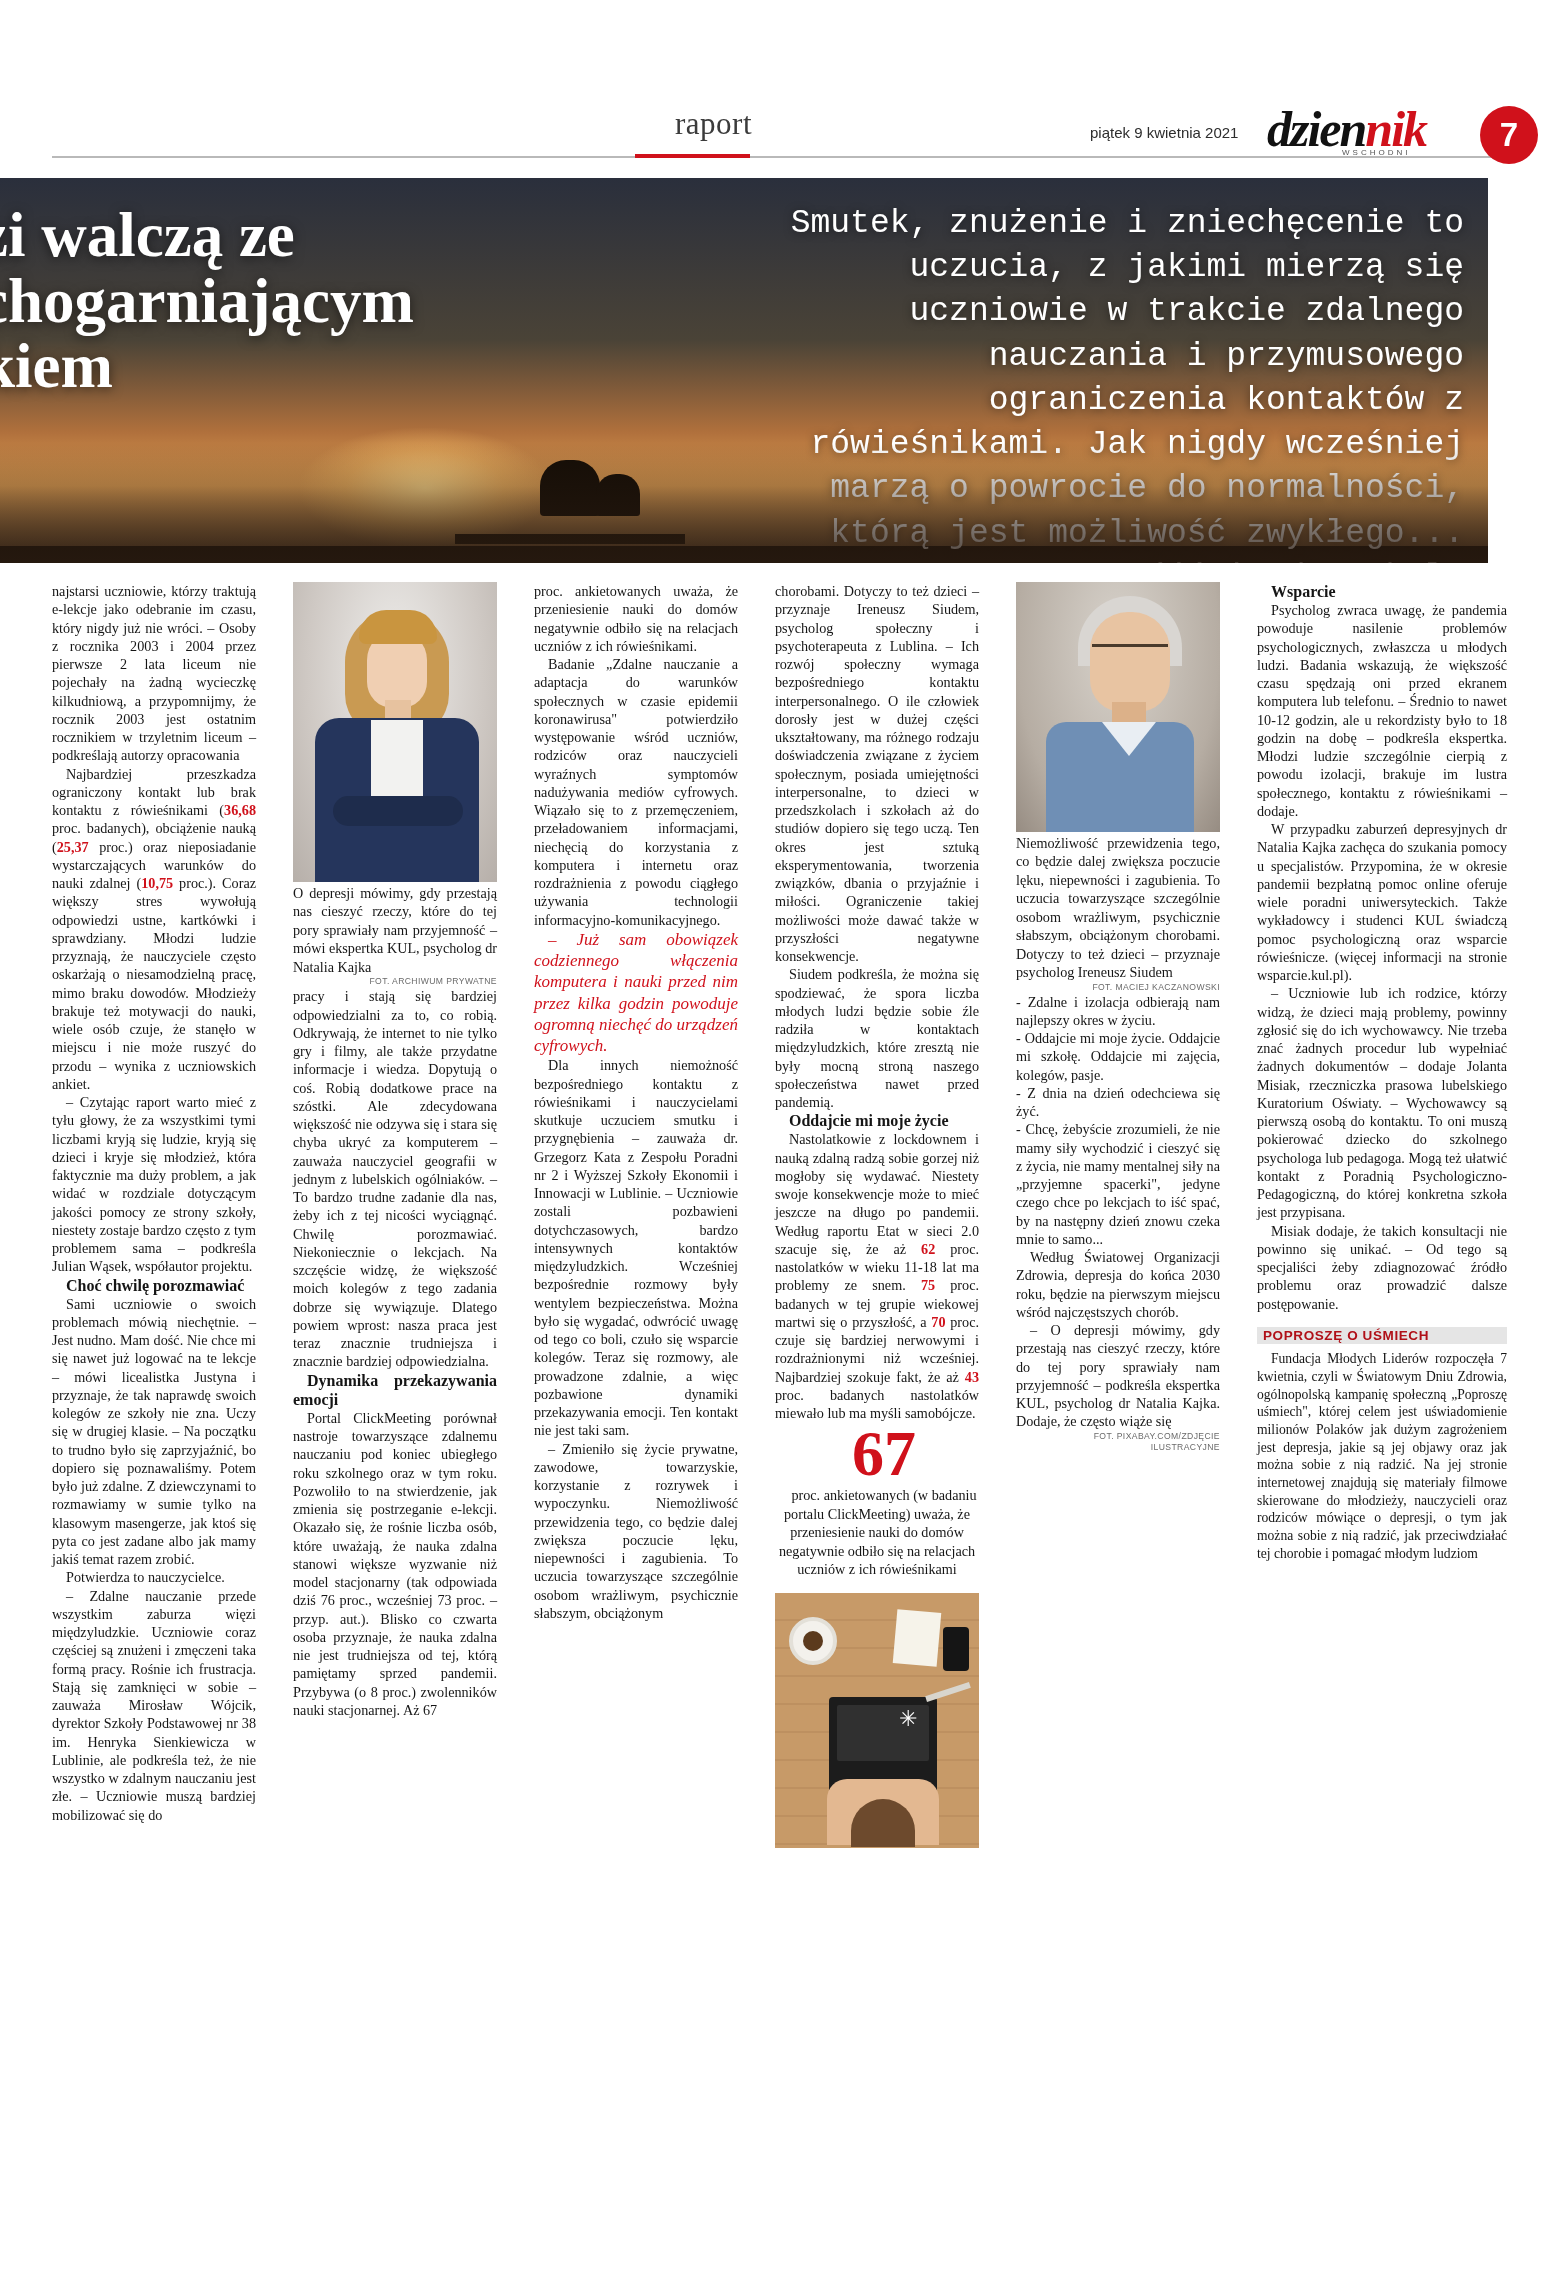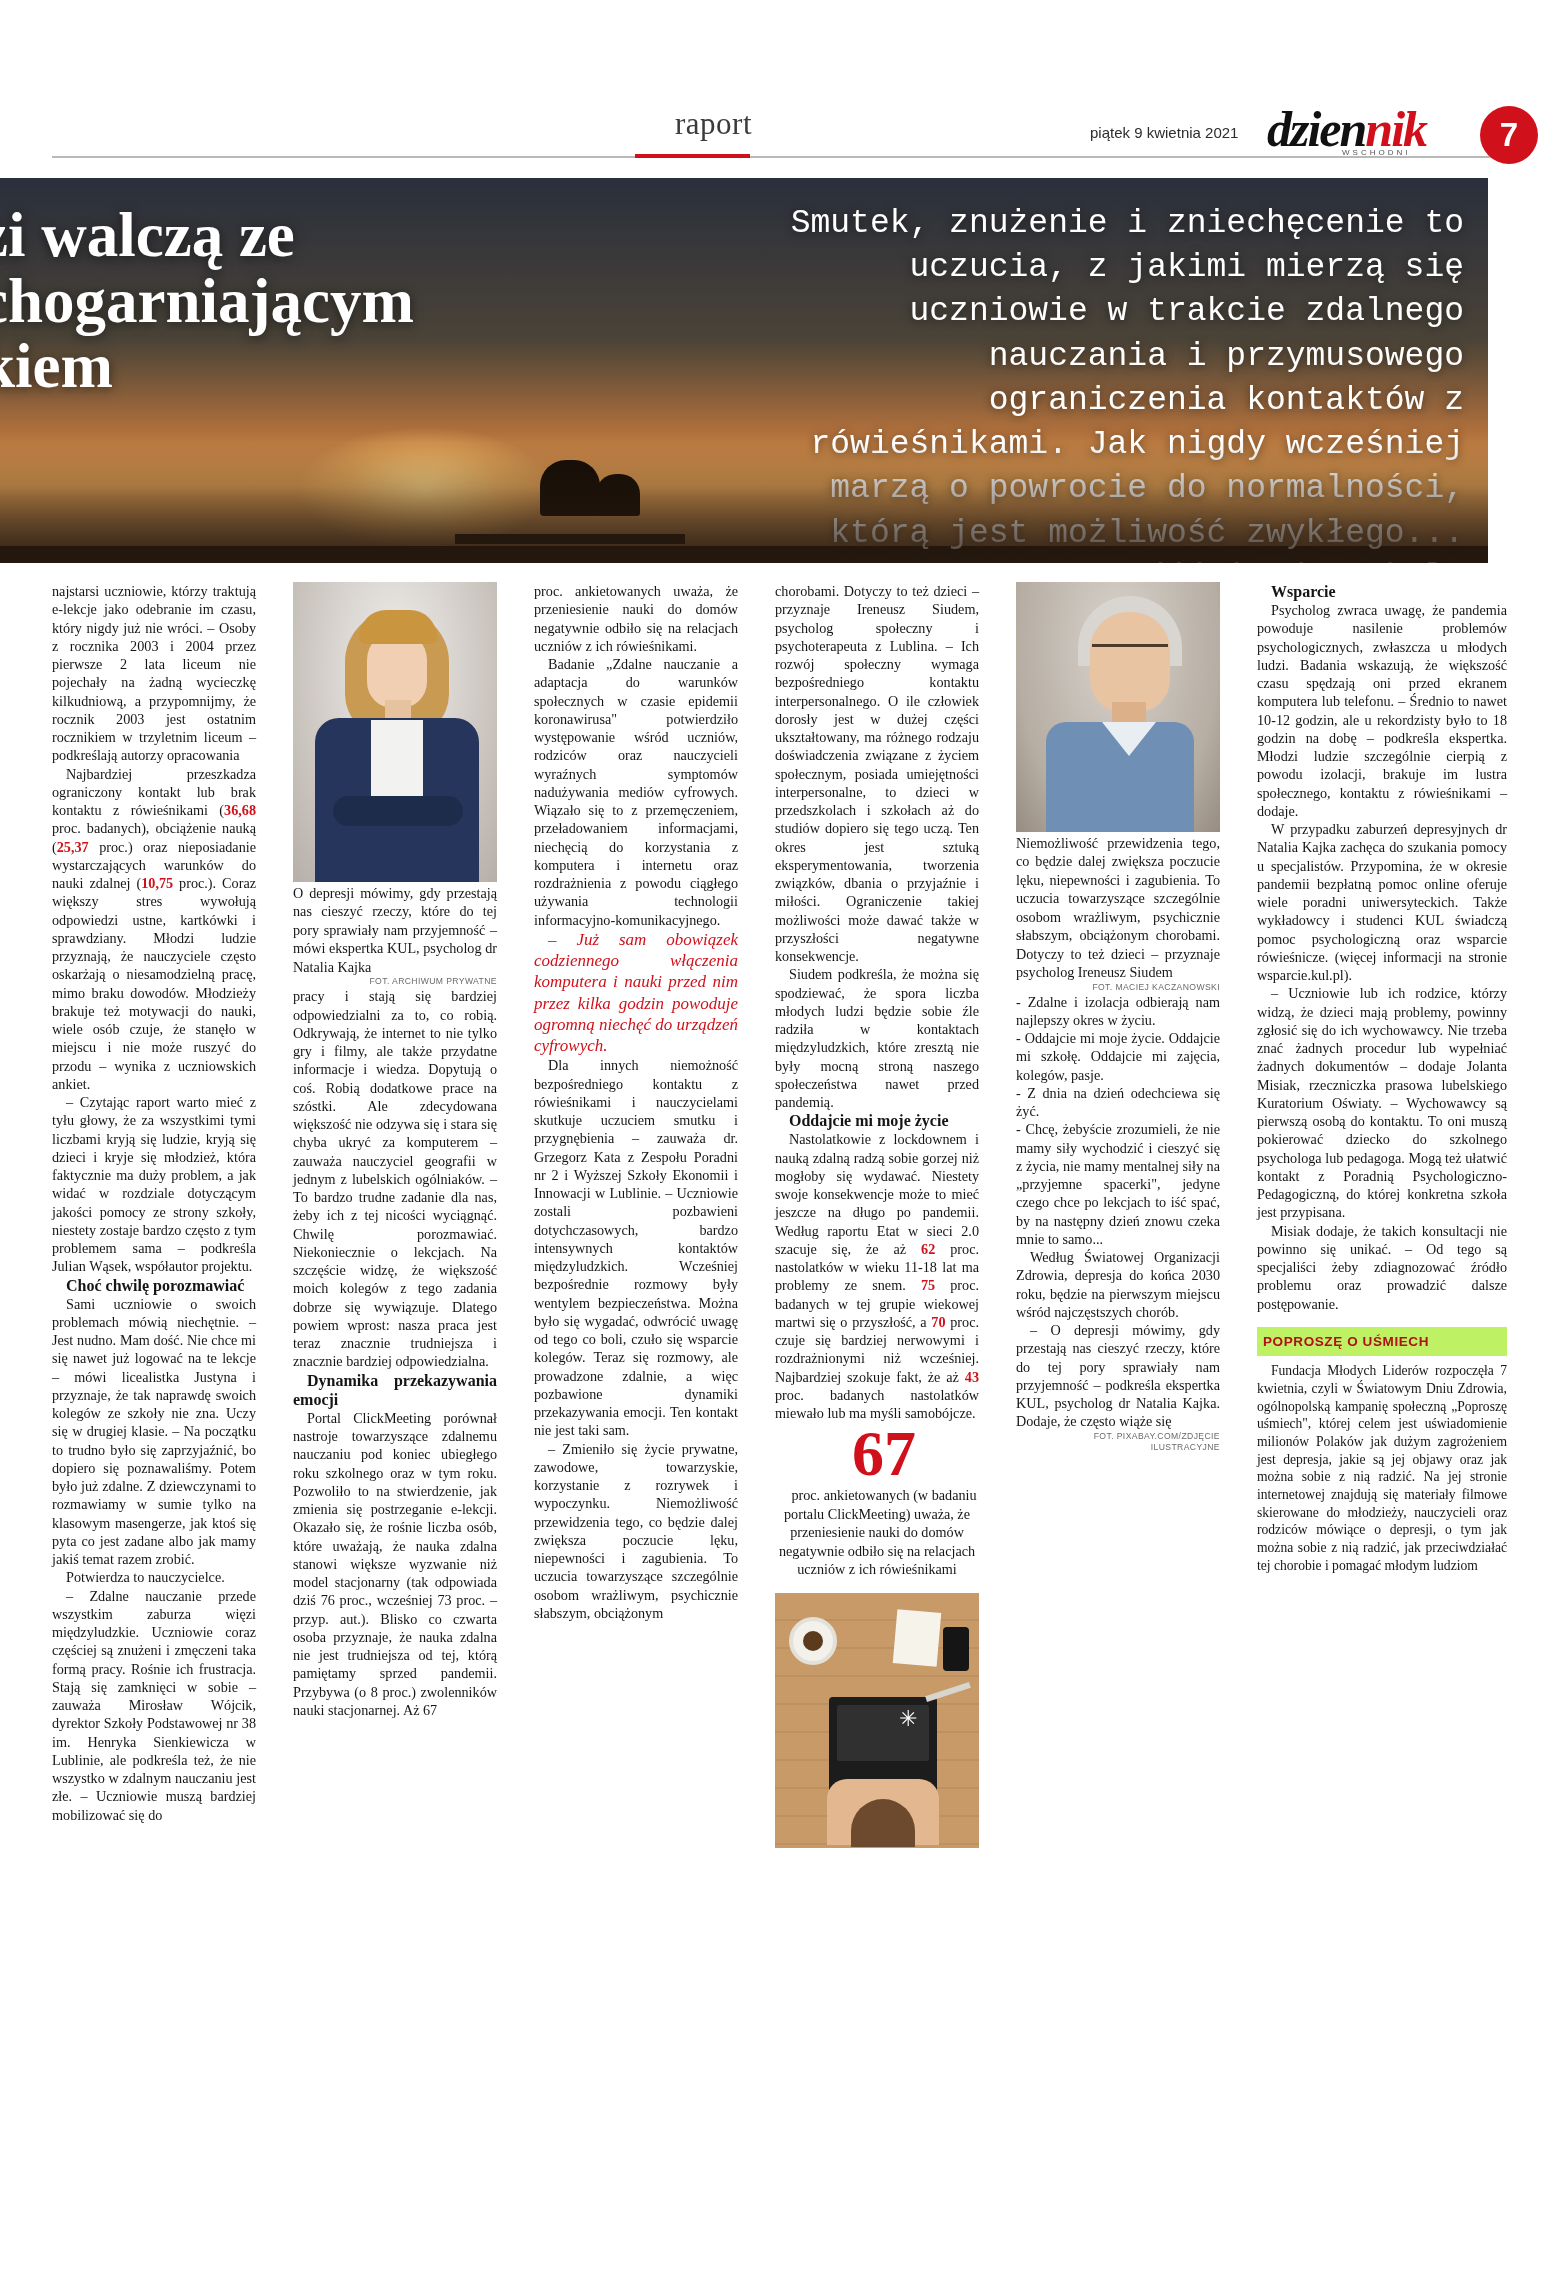--- a/index.html
+++ b/index.html
@@ -188,22 +188,22 @@
     font-size:64px;line-height:1;text-align:center;margin:16px 0 6px;text-indent:0;
   }
   .bignum-cap{
     text-align:center;font-size:14.2px;line-height:1.3;text-indent:0;margin:0;
   }
   .boxnote{
     border-top:1px solid #2a2a2a;margin-top:14px;padding-top:7px;
     font-size:14.2px;line-height:1.3;text-indent:0;
   }
   .sidebar-head{
-    background:#bef264;color:#b01018;font-family:"Liberation Sans",sans-serif;
-    font-weight:bold;font-size:13.5px;letter-spacing:.6px;padding:6px 6px;
+    background:#e5e5e5;color:#b01018;font-family:"Liberation Sans",sans-serif;
+    font-weight:bold;font-size:13.5px;letter-spacing:.6px;padding:0 6px;
     text-indent:0;margin:14px 0 6px;display:block;
   }
   .sidebar-body{font-size:13.6px;line-height:1.3;text-indent:0;}
 </style>
 </head>
 <body>
 
 <div class="page">
 
   <div class="masthead">

